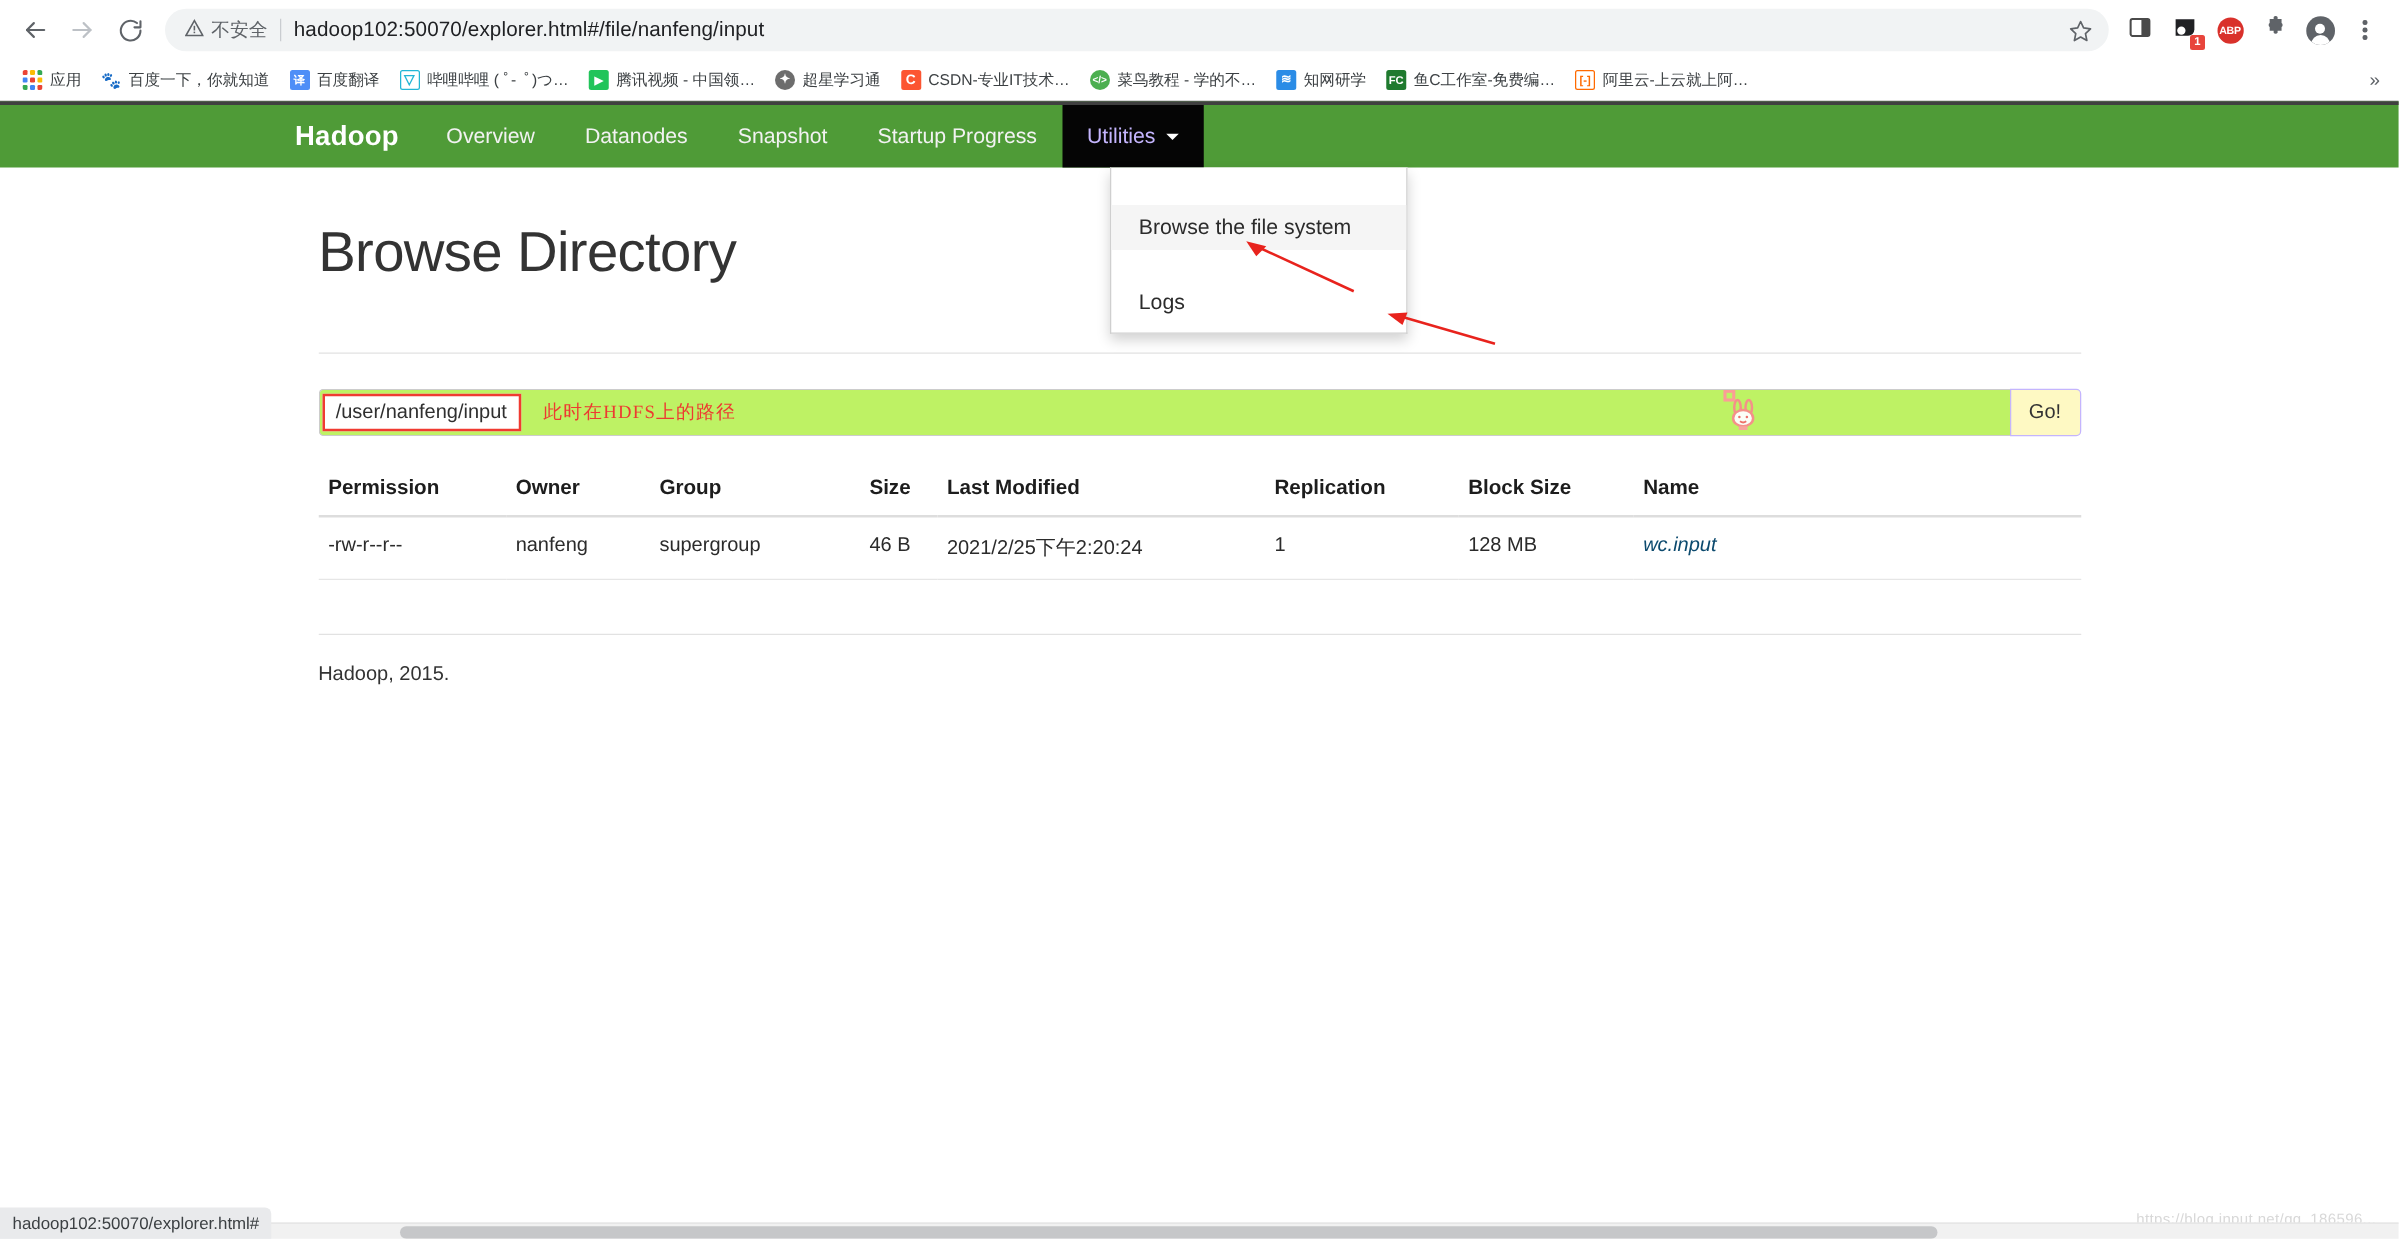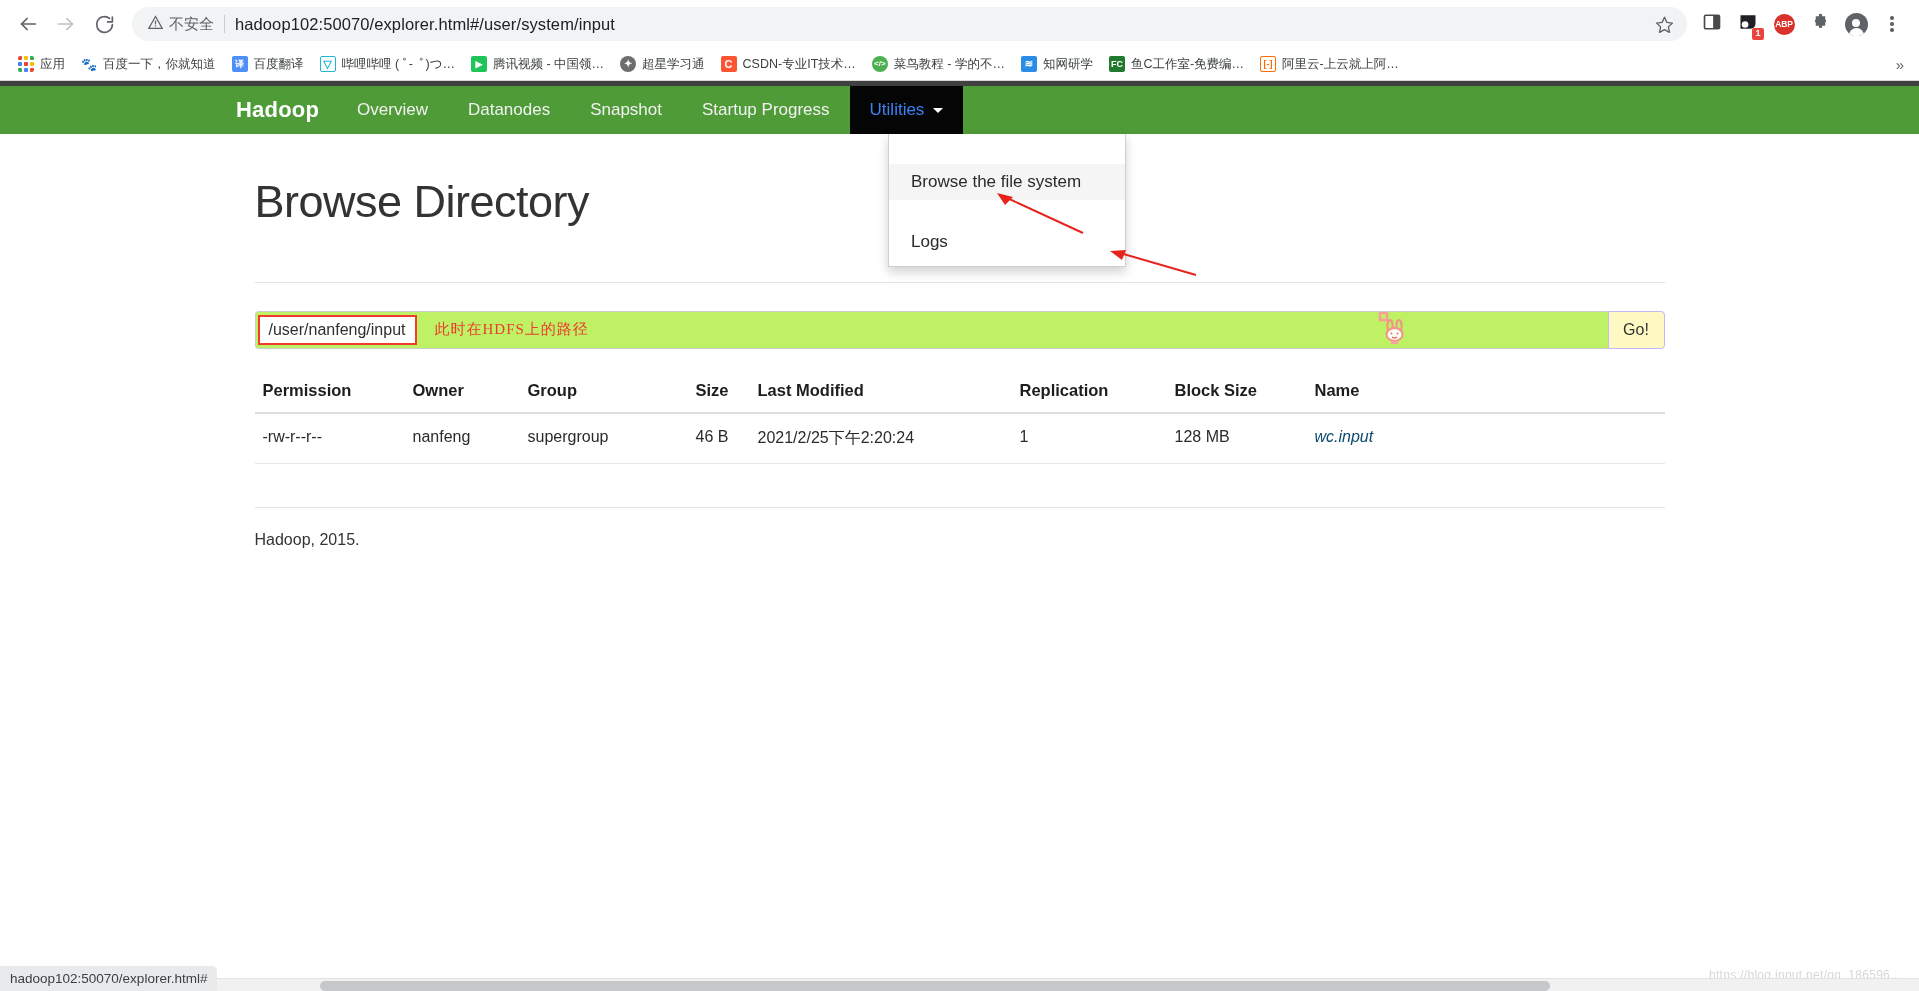--- a/index.html
+++ b/index.html
@@ -170,21 +170,21 @@
   }
 
   
   .page { position: relative; width: 100%; height: 911px; background: #fff; }
 
   .navbar {
     height: 53px;
     background: #4f9b37;
     display: flex;
     align-items: stretch;
-    border-top: 5px solid #404040;
+    border-top: 3px solid #404040;
     position: relative;
     z-index: 30;
   }
   .navbar-inner {
     display: flex;
     align-items: stretch;
     margin-left: 236px;
   }
   .brand {
     color: #ffffff;
@@ -196,21 +196,21 @@
   }
   .nav-item {
     color: #f2f2f2;
     font-size: 17px;
     display: flex; align-items: center;
     padding: 0 20px;
     white-space: nowrap;
   }
   .nav-item.active {
     background: #050505;
-    color: #3b82f6;
+    color: #c4b5fd;
   }
   .caret {
     display: inline-block;
     width: 0; height: 0;
     border-left: 5px solid transparent;
     border-right: 5px solid transparent;
     border-top: 5px solid #ffffff;
     margin-left: 9px;
     vertical-align: middle;
   }
@@ -425,21 +425,21 @@
         <span>
           <svg width="15" height="15" viewBox="0 0 24 24" fill="currentColor">
               <path d="M12 2.5 1.2 21.5h21.6L12 2.5z" fill="none" stroke="currentColor" stroke-width="2"></path>
               <rect x="11" y="9" width="2" height="6"></rect>
               <rect x="11" y="16.5" width="2" height="2"></rect>
             </svg>
         </span>
         <span>不安全</span>
       </div>
       <span class="omni-sep"></span>
-      <span class="omnibox-url">hadoop102:50070/explorer.html#/user/system/input</span>
+      <span class="omnibox-url">hadoop102:50070/explorer.html#/file/nanfeng/input</span>
       <span class="star-btn">
         <svg width="19" height="19" viewBox="0 0 24 24" fill="none" stroke="currentColor" stroke-width="1.7" stroke-linejoin="round">
             <polygon points="12 2.8 15 9.3 22 10.2 16.9 15 18.3 22 12 18.5 5.7 22 7.1 15 2 10.2 9 9.3"></polygon>
           </svg>
       </span>
     </div>
 
     <div class="tool-icons">
       <div class="tool-icon">
         <span>

